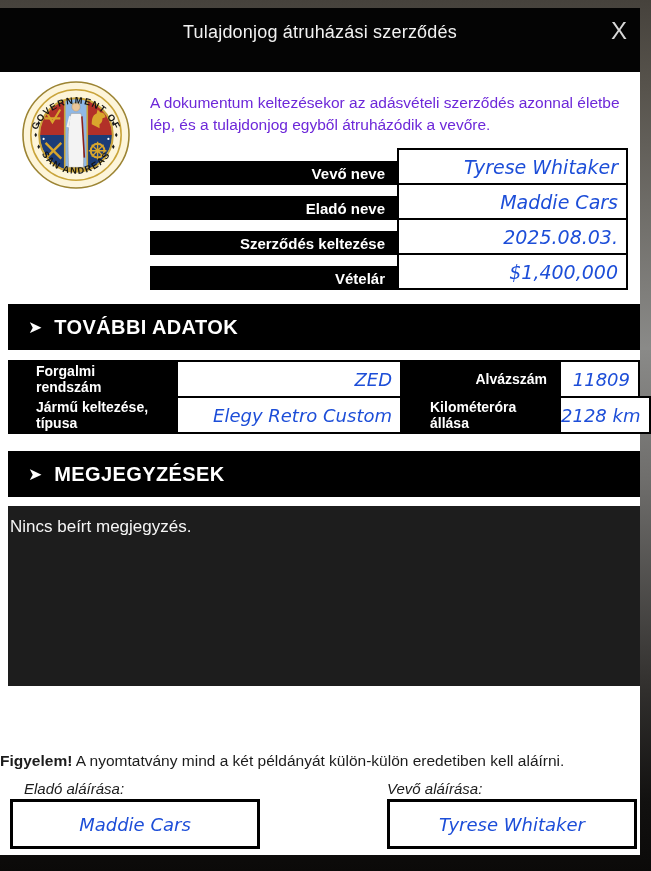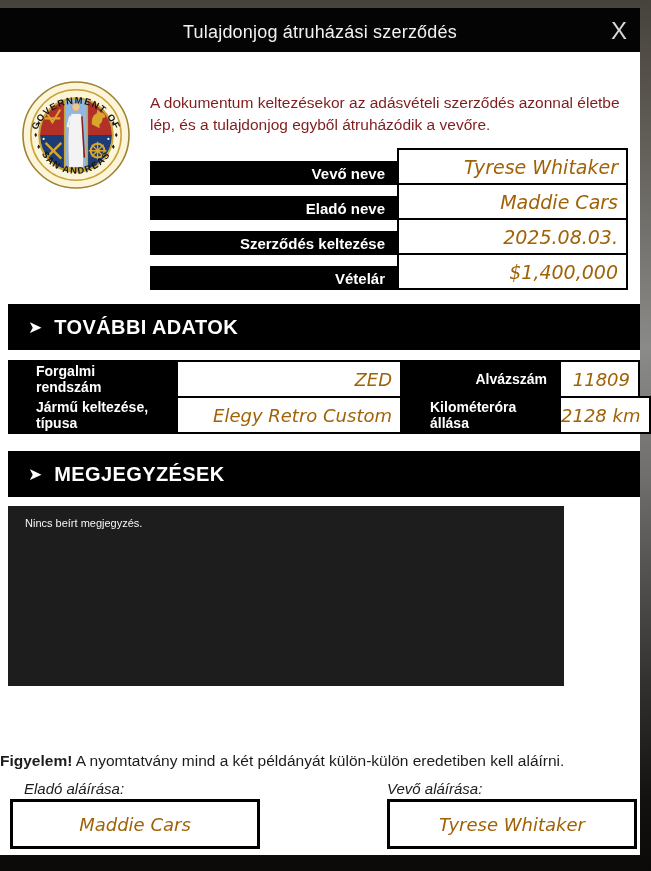--- a/index.html
+++ b/index.html
@@ -8,56 +8,56 @@
 
   .screen { position:absolute; inset:0; width:651px; height:871px; }
 
   .bg {
     position:absolute; inset:0;
     background:linear-gradient(180deg,#46423c 0%,#57534c 10%,#8a8a88 40%,#6f6e6c 55%,#343230 78%,#121110 92%,#0b0a09 100%);
   }
 
   .dialog { position:absolute; left:0; top:8px; width:640px; height:847px; background:#ffffff; }
 
-  .titlebar { position:absolute; left:0; top:8px; width:640px; height:44px; background:#040404; }
+  .titlebar { position:absolute; left:0; top:8px; width:640px; height:64px; background:#040404; }
   .titlebar .title {
     position:absolute; left:0; top:0; width:100%; height:48px; line-height:48px;
     text-align:center; color:#f2f2f2; font-size:18px; letter-spacing:.2px;
   }
   .close-btn {
     position:absolute; left:598px; top:8px; width:42px; height:48px; line-height:46px;
     text-align:center; color:#d8d8d8; font-size:24px; font-weight:400; cursor:pointer;
   }
 
   .seal { position:absolute; left:22px; top:72px; }
 
   .intro {
     position:absolute; left:150px; top:84px; width:490px;
-    font-size:15.5px; line-height:1.45; color:#7f1d1d;
+    font-size:15.5px; line-height:1.45; color:#6d28d9;
   }
 
   
   .ctable { position:absolute; left:150px; top:140px; width:478px; }
   .ctable .trow { display:flex; height:37px; }
   .ctable .trow + .trow { margin-top:-2px; }
   .tlabel {
     background:#000; color:#fff; font-weight:bold; font-size:15px;
     display:flex; align-items:center; justify-content:flex-end; padding-right:10px;
     border:2px solid #000;
   }
   .ctable .tlabel { flex:0 0 247px;margin-top:13px; }
   .tvalue {
     background:#fff; border:2px solid #000;
     display:flex; align-items:center; justify-content:flex-end; padding-right:8px;
   }
   .ctable .tvalue { flex:1; }
 
   .ink {
     font-family:"DejaVu Sans", sans-serif; font-style:italic;
-    color:#a16207; font-size:19px; white-space:nowrap;
+    color:#1d4ed8; font-size:19px; white-space:nowrap;
   }
 
   .section-header {
     position:absolute; left:8px; width:632px; height:46px; background:#000;
     display:flex; align-items:center; padding-left:20px; color:#fff;
   }
   .section-header .arrow { font-size:17px; margin-right:12px; color:#fff; }
   .section-header .stitle { font-size:20px; font-weight:bold; letter-spacing:.4px; }
   #sec-additional { top:296px; }
   #sec-notes { top:443px; }
@@ -67,22 +67,22 @@
   .vtable .trow { display:flex; height:38px; }
   .vtable .trow + .trow { margin-top:-2px; }
   .vtable .l1 { flex:0 0 168px; }
   .vtable .v1 { flex:0 0 226px; }
   .vtable .l2 { flex:0 0 157px; }
   .vtable .v2 { flex:0 0 81px; }
   .vtable .tlabel { font-size:14px;padding-left:26px; }
   .vtable .ink { font-size:18px; }
 
   .notes-box {
-    position:absolute; left:8px; top:498px; width:556px; height:180px;
-    background:#1d1d1d; color:#f5f5f5; font-size:11px; padding:11px 17px;
+    position:absolute; left:8px; top:498px; width:632px; height:180px;
+    background:#1d1d1d; color:#f5f5f5; font-size:17px; padding:11px 2px;
   }
 
   .disclaimer {
     position:absolute; left:8px; top:683px; width:632px;
     font-style:italic; font-weight:500; font-size:15.5px; line-height:1.5; color:#1c1c1c;
   }
 
   .warning { position:absolute; left:0; top:744px; width:632px; font-size:15.5px; color:#1c1c1c; }
   .warning b { font-weight:bold; }
 

